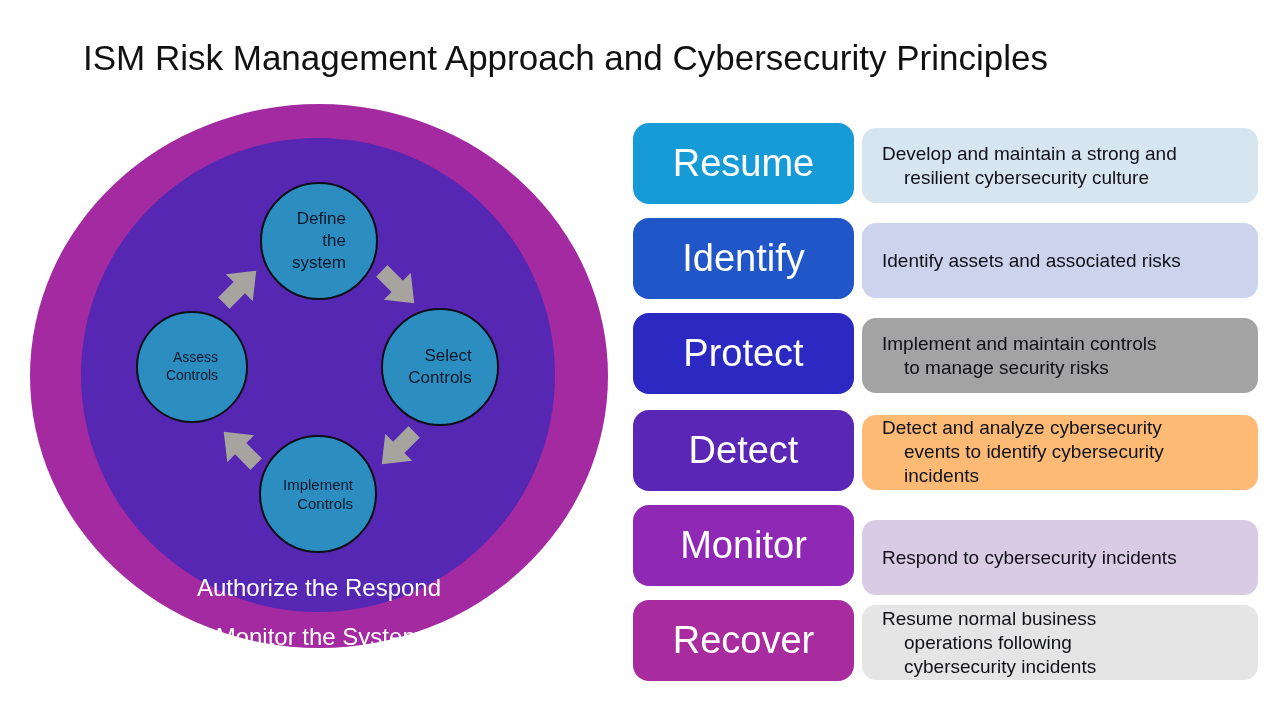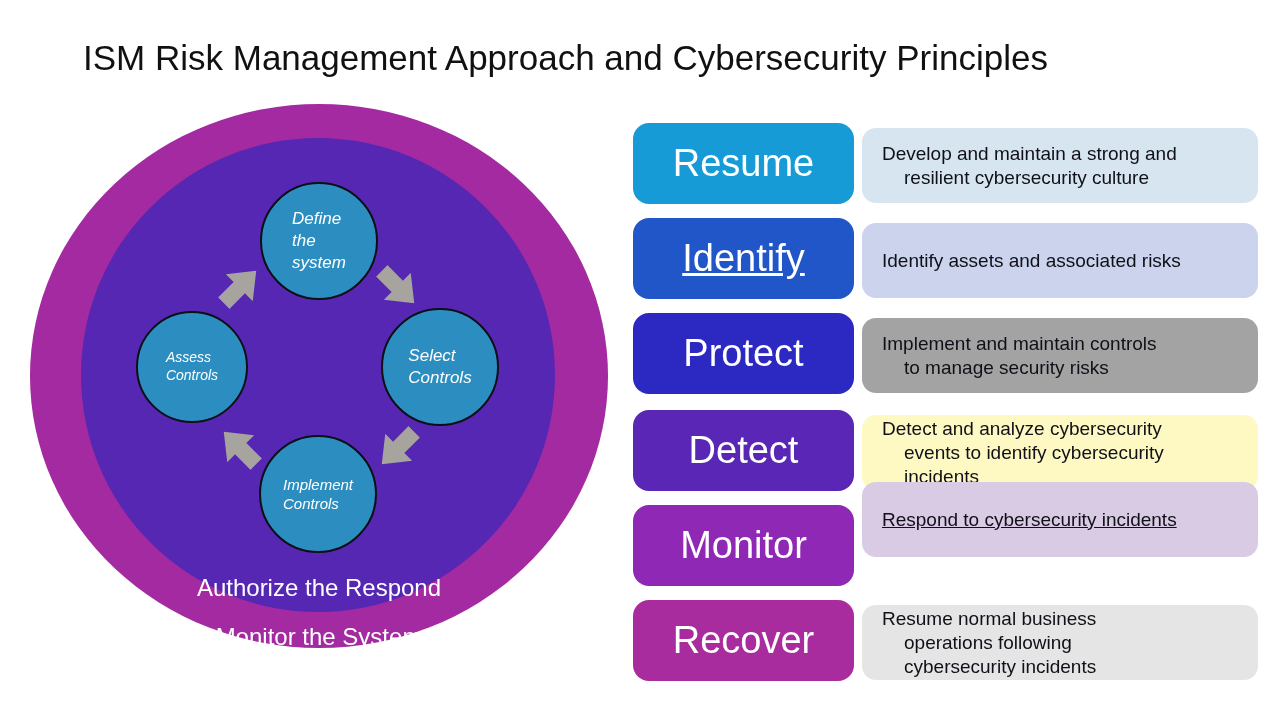--- a/index.html
+++ b/index.html
@@ -9,22 +9,22 @@
   }
   .page-title{
     position:absolute;left:83px;top:38px;width:1100px;
     font-size:35px;color:#111111;letter-spacing:0px;white-space:nowrap;
   }
   
   .outer-ring{position:absolute;left:30px;top:104px;width:578px;height:544px;border-radius:50%;}
   .inner-circle{position:absolute;left:81px;top:138px;width:474px;height:474px;border-radius:50%;}
   .cycle-node{
     position:absolute;border-radius:50%;border:2.5px solid #0e0e16;
-    display:flex;align-items:center;justify-content:center;text-align:left;
-    color:#ffffff;white-space:pre-line;line-height:1.28;box-sizing:border-box;font-style:italic;
+    display:flex;align-items:center;justify-content:center;text-align:right;
+    color:#0f172a;white-space:pre-line;line-height:1.28;box-sizing:border-box;
   }
   .node-define{left:260px;top:182px;width:118px;height:118px;font-size:17px;}
   .node-select{left:381px;top:308px;width:118px;height:118px;font-size:17px;}
   .node-implement{left:259px;top:435px;width:118px;height:118px;font-size:15px;}
   .node-assess{left:136px;top:311px;width:112px;height:112px;font-size:14px;}
   .cycle-arrow{position:absolute;width:46px;height:38px;}
   .arrow-ne{left:217px;top:268px;transform:rotate(-45deg);}
   .arrow-se{left:375px;top:268px;transform:rotate(45deg);}
   .arrow-sw{left:375px;top:429px;transform:rotate(135deg);}
   .arrow-nw{left:217px;top:429px;transform:rotate(225deg);}
@@ -43,21 +43,21 @@
   .principle-panel{
     position:absolute;left:862px;width:396px;height:75px;border-radius:14px;
     display:flex;align-items:center;box-sizing:border-box;padding:2px 10px 2px 20px;
     color:#101018;font-size:19px;line-height:24px;
   }
   .panel-text{display:block;padding-left:22px;text-indent:-22px;white-space:pre-line;}
   .row-0 .principle-button{top:123px;} .row-0 .principle-panel{top:128px;}
   .row-1 .principle-button{top:218px;} .row-1 .principle-panel{top:223px;}
   .row-2 .principle-button{top:313px;} .row-2 .principle-panel{top:318px;}
   .row-3 .principle-button{top:410px;} .row-3 .principle-panel{top:415px;}
-  .row-4 .principle-button{top:505px;} .row-4 .principle-panel{top:482px;text-decoration:underline;}
+  .row-4 .principle-button{top:505px;} .row-4 .principle-panel{top:520px;}
   .row-5 .principle-button{top:600px;} .row-5 .principle-panel{top:605px;}
 </style>
 </head>
 <body>
 
 <div class="stage">
 
   <div class="page-title">ISM Risk Management Approach and Cybersecurity Principles</div>
 
   <div>
@@ -103,37 +103,37 @@
 
     <div class="principle-row row-0">
       <div class="principle-button" style="background-color: rgb(22, 155, 215);">Resume</div>
       <div class="principle-panel" style="background-color: rgb(215, 229, 241);">
         <span class="panel-text">Develop and maintain a strong and
 resilient cybersecurity culture</span>
       </div>
     </div>
 
     <div class="principle-row row-1">
-      <div class="principle-button" style="background-color: rgb(32, 86, 199); text-decoration: underline;">Identify</div>
+      <div class="principle-button" style="background-color: rgb(32, 86, 199);">Identify</div>
       <div class="principle-panel" style="background-color: rgb(203, 211, 237);">
         <span class="panel-text">Identify assets and associated risks</span>
       </div>
     </div>
 
     <div class="principle-row row-2">
       <div class="principle-button" style="background-color: rgb(43, 41, 193);">Protect</div>
       <div class="principle-panel" style="background-color: #a3a3a3;">
         <span class="panel-text">Implement and maintain controls
 to manage security risks</span>
       </div>
     </div>
 
     <div class="principle-row row-3">
       <div class="principle-button" style="background-color: rgb(90, 38, 181);">Detect</div>
-      <div class="principle-panel" style="background-color: #fef9c3;">
+      <div class="principle-panel" style="background-color: #fdba74; align-items: flex-end;">
         <span class="panel-text">Detect and analyze cybersecurity
 events to identify cybersecurity
 incidents</span>
       </div>
     </div>
 
     <div class="principle-row row-4">
       <div class="principle-button" style="background-color: rgb(143, 40, 180);">Monitor</div>
       <div class="principle-panel" style="background-color: rgb(218, 203, 229);">
         <span class="panel-text">Respond to cybersecurity incidents</span>

